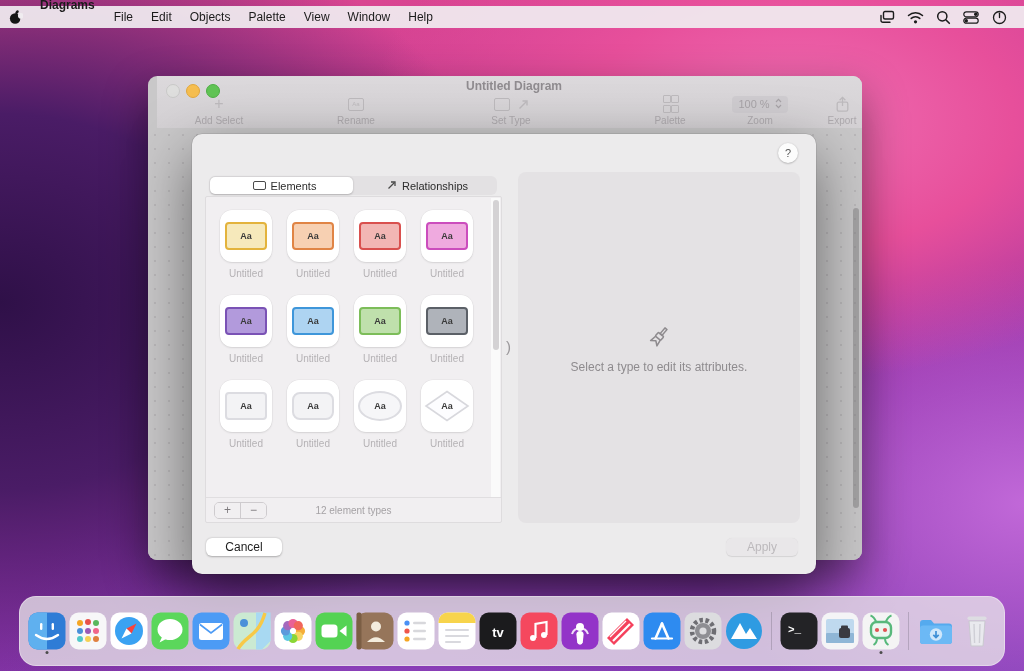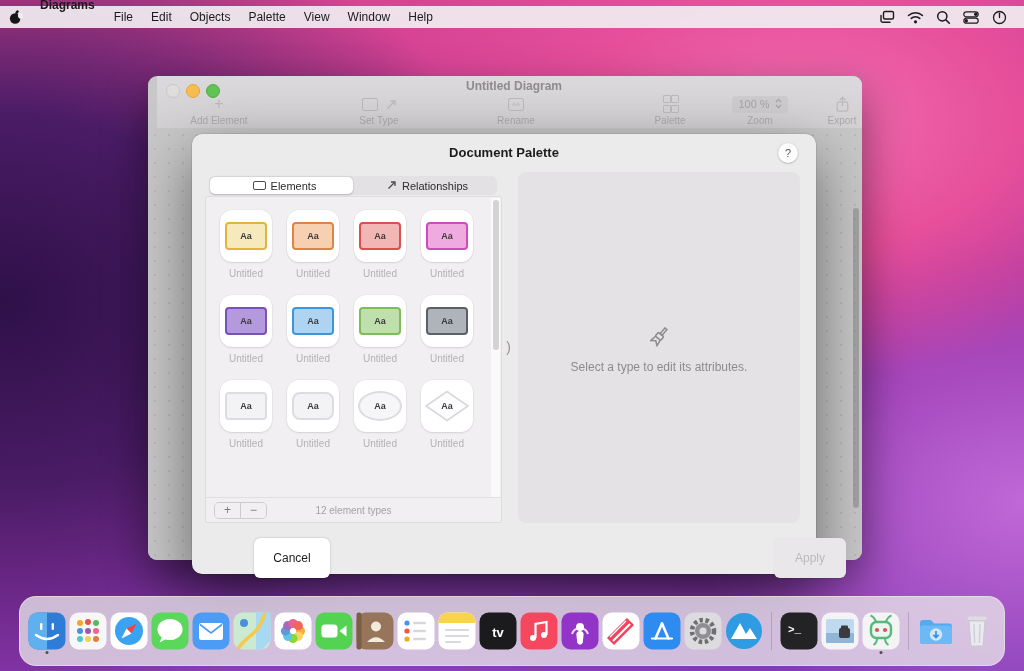--- a/index.html
+++ b/index.html
@@ -88,22 +88,22 @@
   .ar-btn:first-child{border-right:1px solid #cecbce;}
   #count-text{position:absolute;left:0;right:0;text-align:center;font-size:10px;color:#a5a2a5;pointer-events:none;}
   #splitter{position:absolute;left:314px;top:204px;font-size:15px;color:#9a979a;}
   
   #detail-panel{position:absolute;left:326px;top:38px;width:282px;height:351px;
     background:#e4e2e4;border-radius:8px;}
   #detail-empty{position:absolute;left:0;right:0;top:152px;display:flex;flex-direction:column;
     align-items:center;gap:10px;}
   #detail-text{font-size:12px;color:#8e8b8e;}
   
-  .dlg-btn{position:absolute;top:404px;height:40px;border-radius:6px;font-size:12px;
-    display:flex;align-items:center;justify-content:center;margin-left:48px;}
+  .dlg-btn{position:absolute;top:404px;height:18px;border-radius:6px;font-size:12px;
+    display:flex;align-items:center;justify-content:center;}
   #cancel-button{left:14px;width:76px;background:#ffffff;color:#1d1d1d;
     box-shadow:0 0.5px 2px rgba(0,0,0,.28);}
   #apply-button{left:534px;width:72px;background:#e9e7e9;color:#bcb9bc;
     box-shadow:0 0.5px 1px rgba(0,0,0,.10);}
   
   #dock{position:absolute;left:50%;transform:translateX(-50%);bottom:5px;height:48px;
     background:rgba(232,228,233,.78);border:0.5px solid rgba(255,255,255,.35);border-radius:17px;
     display:flex;align-items:center;padding:10px 7px;gap:1px;z-index:60;}
   .dock-item{position:relative;width:40px;height:44px;display:flex;align-items:center;justify-content:center;}
   .dock-item svg{width:40px;height:40px;}
@@ -175,37 +175,37 @@
     <div id="titlebar">
       <div class="traffic" id="tl-close"></div>
       <div class="traffic" id="tl-min"></div>
       <div class="traffic" id="tl-zoom"></div>
       <div id="window-title">Untitled Diagram</div>
       <div id="toolbar">
           <div class="tb-item" style="margin-left: 12px; width: 100px;">
             <div class="tb-icon">
               <span class="tb-plus">+</span>
             </div>
-            <div class="tb-label">Add Element</div>
+            <div class="tb-label">Add Select</div>
+          </div>
+          <div class="tb-item" style="margin-left: 42px; width: 90px;">
+            <div class="tb-icon">
+              <span class="tb-box">Aa</span>
+            </div>
+            <div class="tb-label">Rename</div>
           </div>
           <div class="tb-item" style="margin-left: 60px; width: 100px;">
             <div class="tb-icon">
               <span class="tb-box"></span>
               <svg width="11" height="11" viewBox="0 0 11 11">
                 <line x1="1.5" y1="9.5" x2="8.5" y2="2.5" stroke="#bdbabd" stroke-width="1.4"></line>
                 <path d="M4.5 2 H9 V6.5" fill="none" stroke="#bdbabd" stroke-width="1.4"></path>
               </svg>
             </div>
             <div class="tb-label">Set Type</div>
-          </div>
-          <div class="tb-item" style="margin-left: 42px; width: 90px;">
-            <div class="tb-icon">
-              <span class="tb-box">Aa</span>
-            </div>
-            <div class="tb-label">Rename</div>
           </div>
           <div class="tb-item" style="margin-left: auto; width: 70px;">
             <div class="tb-icon">
               <span class="tb-grid">
                 <span></span>
                 <span></span>
                 <span></span>
                 <span></span>
               </span>
             </div>
@@ -234,21 +234,20 @@
             <div class="tb-label">Export</div>
           </div>
         </div>
     </div>
     <div id="canvas">
       <div id="canvas-scrollbar"></div>
     </div>
   </div>
 
   <div id="dialog">
-    <div id="dialog-title">Document Palette</div>
     <div id="help-button">?</div>
     <div id="segmented">
         <div class="segment selected">
           <span class="seg-rect-icon"></span>
           <span>Elements</span>
         </div>
         <div class="segment">
           <span><svg width="10" height="10" viewBox="0 0 10 10">
               <line x1="1.5" y1="8.5" x2="7.5" y2="2.5" stroke="#4a4a4a" stroke-width="1.3"></line>
               <path d="M4 2 H8 V6" fill="none" stroke="#4a4a4a" stroke-width="1.3"></path>

